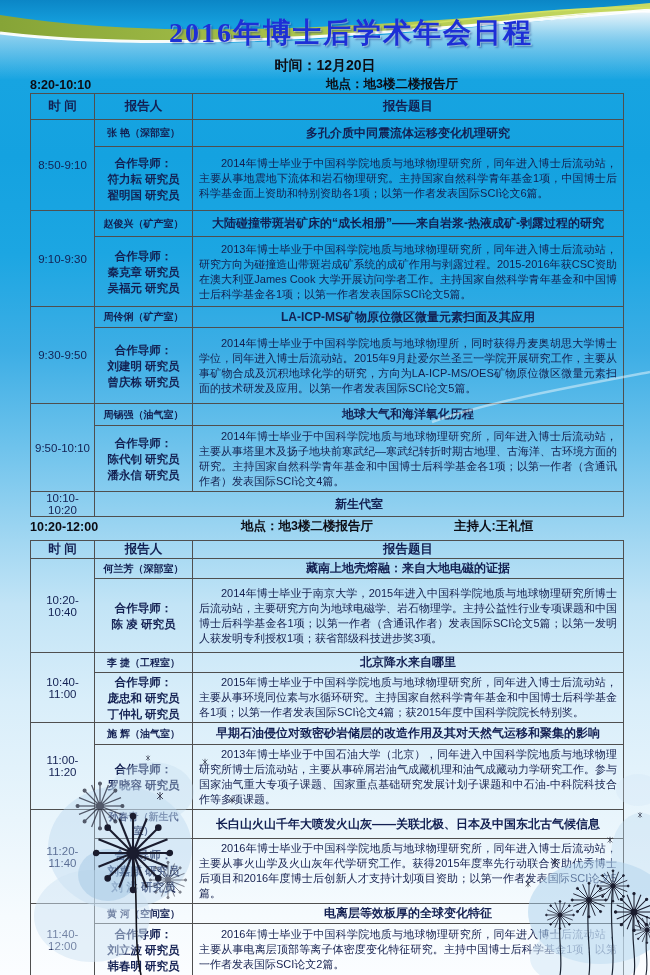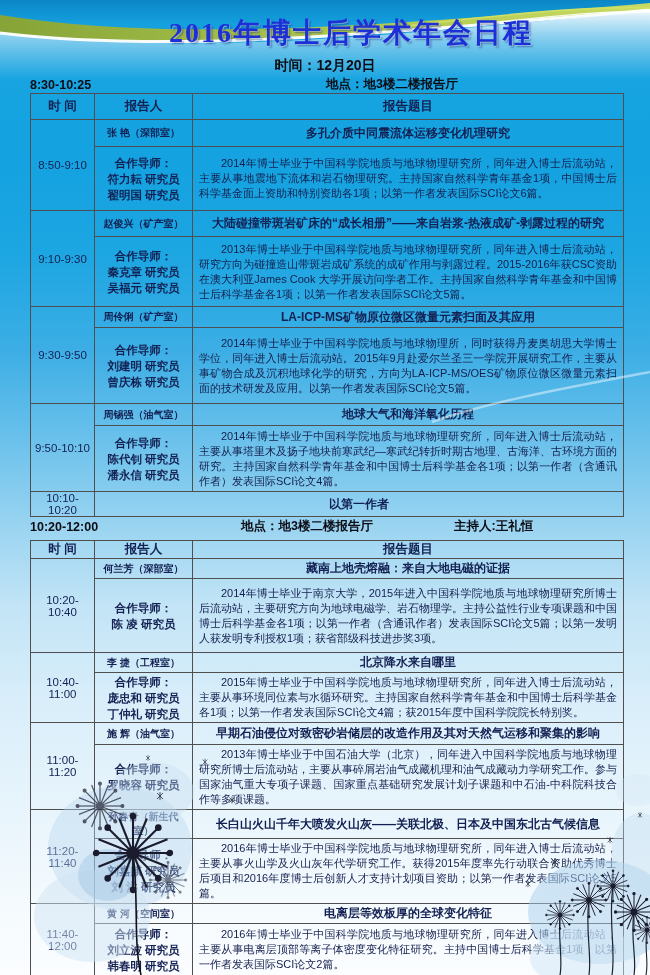--- a/index.html
+++ b/index.html
@@ -76,21 +76,21 @@
     <path d="M0,15 C160,40 340,30 650,3 L650,10 C340,38 160,52 0,33 Z" fill="url(#greenGrad)"></path>
     <path d="M0,33 C160,52 340,38 650,10" stroke="#ffffff" stroke-width="3" fill="none" opacity="0.95"></path>
     <path d="M400,27 C520,12 600,6 650,8" stroke="#cfe063" stroke-width="1.6" fill="none"></path>
     <path d="M428,31 C540,16 615,10 650,12" stroke="#ffffff" stroke-width="1.4" fill="none" opacity="0.85"></path>
   </svg>
 
   <div class="title">2016年博士后学术年会日程</div>
   <div class="date-line">时间：12月20日</div>
 
   <div class="session-bar" id="bar1">
-    <span class="sb-time">8:30-10:25</span>
+    <span class="sb-time">8:20-10:10</span>
     <span class="sb-loc">地点：地3楼二楼报告厅</span>
   </div>
 
   <table class="sched" id="table1">
     <colgroup>
         <col style="width:64px">
         <col style="width:98px">
         <col>
       </colgroup>
     <tbody>
@@ -138,21 +138,21 @@
       <td class="topic">地球大气和海洋氧化历程</td>
     </tr>
     <tr style="height:66px">
       <td class="advisor">合作导师：
 陈代钊 研究员
 潘永信 研究员</td>
       <td class="bio">2014年博士毕业于中国科学院地质与地球物理研究所，同年进入博士后流动站，主要从事塔里木及扬子地块前寒武纪—寒武纪转折时期古地理、古海洋、古环境方面的研究。主持国家自然科学青年基金和中国博士后科学基金各1项；以第一作者（含通讯作者）发表国际SCI论文4篇。</td>
     </tr>
     <tr style="height:19px">
       <td class="time">10:10-10:20</td>
-      <td class="break-cell" colspan="2">以第一作者</td>
+      <td class="break-cell" colspan="2">新生代室</td>
     </tr>
   </tbody>
     </table>
 
   <div class="session-bar" id="bar2">
     <span class="sb-time">10:20-12:00</span>
     <span class="sb-loc">地点：地3楼二楼报告厅</span>
     <span class="sb-host">主持人:王礼恒</span>
   </div>
 

